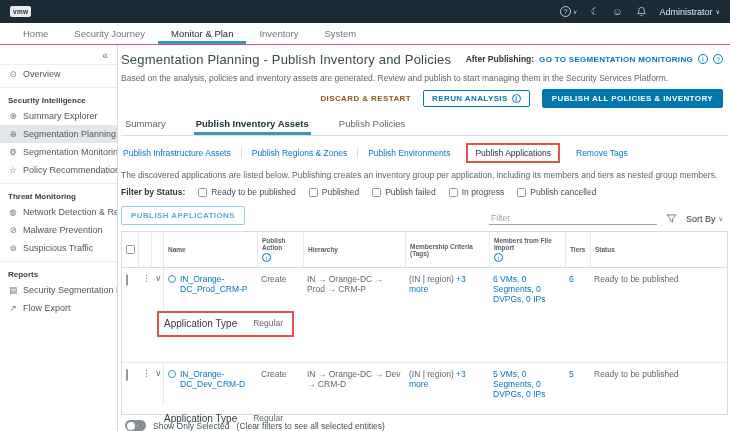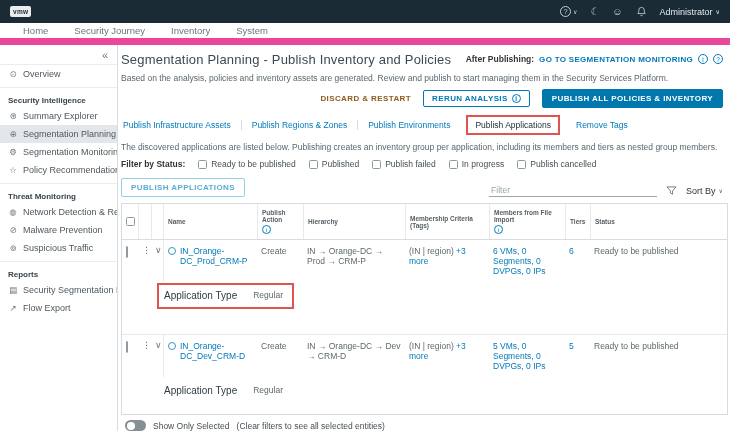--- a/index.html
+++ b/index.html
@@ -10,21 +10,21 @@
   .topbar { height:23px; background:#1b2b35; display:flex; align-items:center; padding:0 10px; gap:7px; }
   .logo { background:#e9edef; color:#1b2b35; font-size:6.5px; font-weight:bold; padding:2px 3px; border-radius:2px; letter-spacing:.3px; }
   .product { color:#fff; font-size:9.5px; letter-spacing:.2px; }
   .topbar-right { margin-left:auto; display:flex; align-items:center; gap:13px; color:#c3ced4; }
   .tb-icon { font-size:10px; line-height:1; display:flex; align-items:center; gap:2px; }
   .circle-q { width:11px; height:11px; border:1px solid #c3ced4; border-radius:50%; font-size:7.5px; display:flex; align-items:center; justify-content:center; }
   .tb-caret { font-size:6px; }
   .user { color:#e3eaee; font-size:9px; display:flex; align-items:center; gap:3px; }
 
   
-  .navtabs { height:22px; display:flex; padding-left:10px; border-bottom:7px solid #ec4899; background:#fff; }
+  .navtabs { height:22px; display:flex; padding-left:10px; border-bottom:1px solid #ec4899; background:#fff; }
   .navtab { padding:0 13px; font-size:9.5px; color:#6b757a; display:flex; align-items:center; cursor:pointer; }
   .navtab.active { color:#22333c; box-shadow:inset 0 -3px #3a97b8; }
 
   .bodyrow { display:flex; height:386px; }
 
   
   .sidebar { width:118px; border-right:1px solid #d8dcdf; font-size:9px; background:#fff; flex:none; }
   .collapse { text-align:right; padding:4px 9px 3px; color:#6b757a; font-size:11px; border-bottom:1px solid #ececee; }
   .side-item { display:flex; align-items:center; gap:5px; padding:4px 8px; color:#4e585e; white-space:nowrap; overflow:hidden; cursor:pointer; }
   .side-item .ic { width:10px; color:#6b757a; font-size:8.5px; flex:none; text-align:center; }
@@ -135,20 +135,21 @@
     <span class="user">
       <span>Administrator</span>
       <span class="tb-caret">∨</span>
     </span>
   </div>
 </header>
 
 <nav class="navtabs">
   <span class="navtab">Home</span>
   <span class="navtab">Security Journey</span>
+  <span class="navtab active">Monitor &amp; Plan</span>
   <span class="navtab">Inventory</span>
   <span class="navtab">System</span>
 </nav>
 
 <div class="bodyrow">
 
   <aside class="sidebar">
     <div class="collapse"><span>«</span></div>
     <div class="side-item">
       <span class="ic">⊙</span>
@@ -212,20 +213,25 @@
 
     <div class="actions-row">
       <span class="discard">DISCARD &amp; RESTART</span>
       <button class="btn-outline">
         <span>RERUN ANALYSIS</span>
         <span class="circle-i">i</span>
       </button>
       <button class="btn-solid">PUBLISH ALL POLICIES &amp; INVENTORY</button>
     </div>
 
+    <div class="main-tabs">
+      <span class="mtab">Summary</span>
+      <span class="mtab active">Publish Inventory Assets</span>
+      <span class="mtab">Publish Policies</span>
+    </div>
 
     <div class="subtabs">
       <span class="stab">Publish Infrastructure Assets</span>
       <span class="stab">Publish Regions &amp; Zones</span>
       <span class="stab">Publish Environments</span>
       <span class="stab-boxed">Publish Applications</span>
       <span class="stab no-sep">Remove Tags</span>
     </div>
 
     <p class="intro">The discovered applications are listed below. Publishing creates an inventory group per application, including its members and tiers as nested group members.</p>

